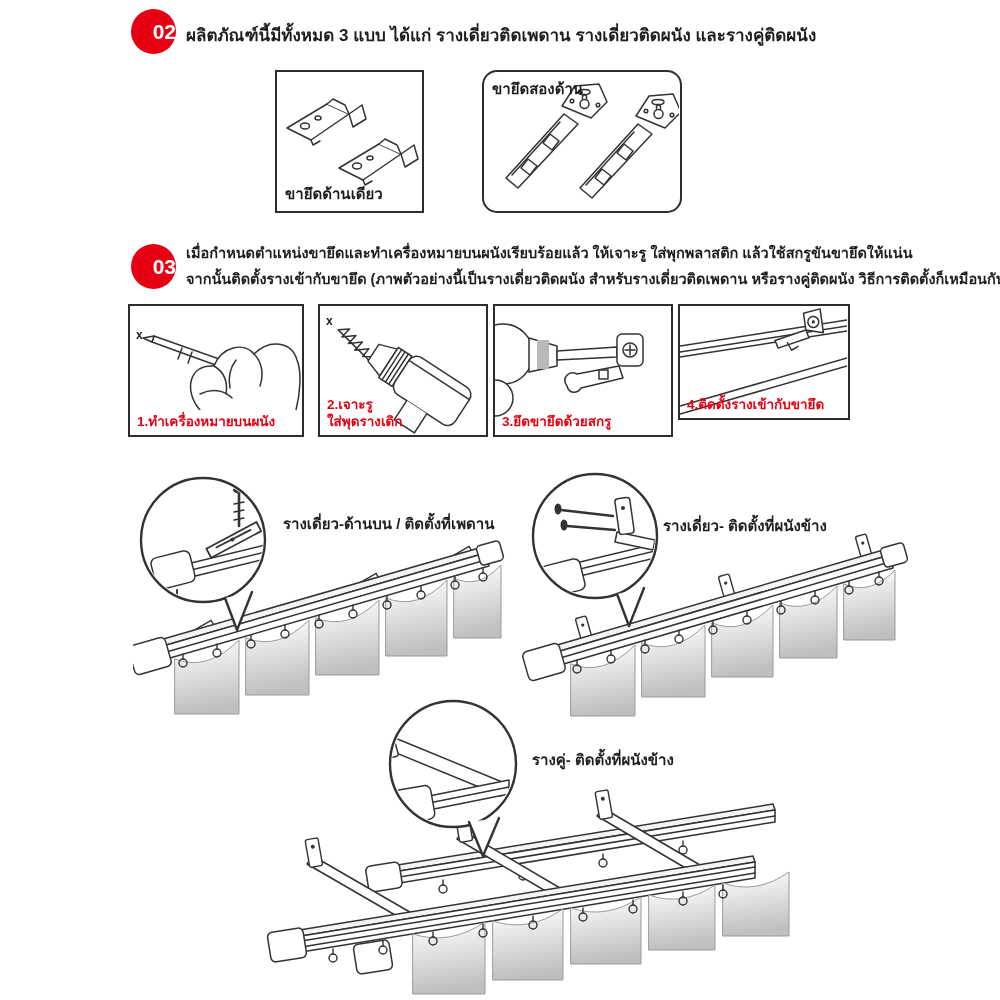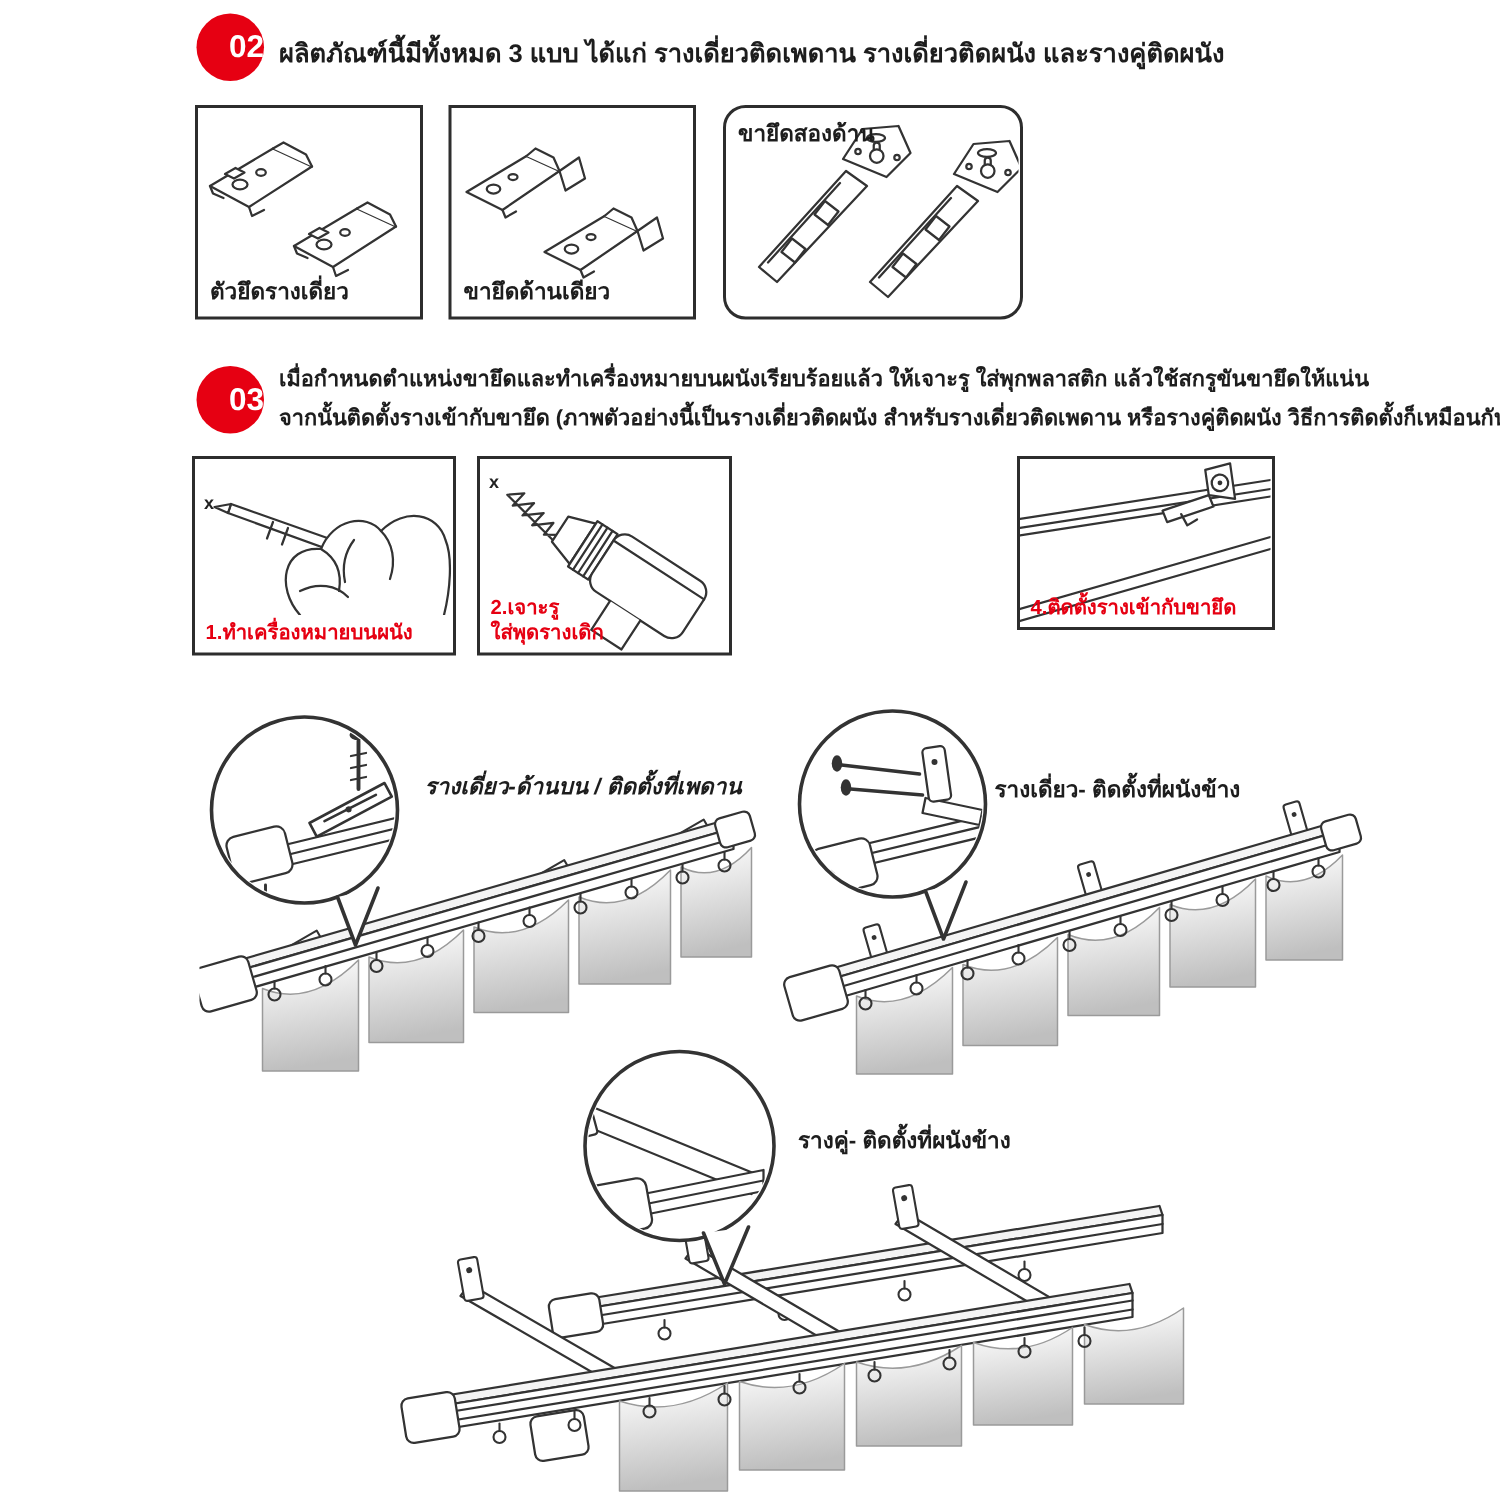--- a/index.html
+++ b/index.html
@@ -24,40 +24,22 @@
 </head>
 <body>
 
 <div class="page">
 
   <div class="badge" style="left:131px;top:9px;">
     <span>02</span>
   </div>
   <div class="h-main" style="left:186px;top:21px;">ผลิตภัณฑ์นี้มีทั้งหมด 3 แบบ ได้แก่ รางเดี่ยวติดเพดาน รางเดี่ยวติดผนัง และรางคู่ติดผนัง</div>
 
-  <div class="pbox" style="left:130px;top:70px;width:152px;height:143px;">
-    <svg width="147" height="138" viewBox="0 0 147 138">
-      <defs>
-        <g id="cl1" stroke="#333" stroke-width="1.5" stroke-linejoin="round" stroke-linecap="round">
-          <path d="M0,28 L42,3 L68,15 L26,42 Z" fill="#fff"></path>
-          <path d="M42,3 L49,-1 L64,7 L68,15" fill="#fff"></path>
-          <path d="M26,42 L28,48 L36,44" fill="none"></path>
-          <path d="M0,28 L2,33 L9,36" fill="none"></path>
-          <ellipse cx="20" cy="27" rx="5" ry="3.2" fill="#fff"></ellipse>
-          <ellipse cx="34" cy="19" rx="3.2" ry="2.2" fill="#fff"></ellipse>
-          <path d="M10,20 l7,-4 l6,3 l-7,4 Z" fill="#fff"></path>
-        </g>
-      </defs>
-      <use href="#cl1" x="8" y="24"></use>
-      <use href="#cl1" x="64" y="64"></use>
-    </svg>
-    <span class="plabel">ตัวยึดรางเดี่ยว</span>
-  </div>
-
-  <div class="pbox" style="left:299px;top:70px;width:165px;height:143px;">
+
+  <div class="pbox" style="left:275px;top:70px;width:149px;height:143px;">
     <svg width="144" height="138" viewBox="0 0 144 138">
       <defs>
         <g id="cl2" stroke="#333" stroke-width="1.5" stroke-linejoin="round" stroke-linecap="round">
           <path d="M0,30 L40,6 L62,16 L24,42 Z" fill="#fff"></path>
           <path d="M62,16 L75,7 L79,21 L66,29 Z" fill="#fff"></path>
           <path d="M40,6 L46,1 L58,7 L62,16" fill="#fff"></path>
           <ellipse cx="18" cy="28" rx="4.5" ry="3" fill="#fff"></ellipse>
           <ellipse cx="31" cy="20" rx="3" ry="2" fill="#fff"></ellipse>
           <path d="M24,42 L26,47 L33,43" fill="none"></path>
         </g>
@@ -123,20 +105,37 @@
         <rect x="76" y="-15" width="72" height="44" rx="9" fill="#fff"></rect>
         <path d="M76,-6 L148,-6"></path>
         <path d="M96,29 L96,52 L120,52 L120,29" fill="#fff"></path>
       </g>
     </svg>
     <span class="xmark" style="left:6px;top:8px;">x</span>
     <span class="scap"><span>2.เจาะรู</span><br>
       <span>ใส่พุดรางเดิก</span></span>
   </div>
 
+  <div class="sbox" style="left:493px;top:304px;width:180px;height:133px;">
+    <svg width="175" height="128" viewBox="0 0 175 128">
+      <g stroke="#333" stroke-width="1.5" fill="none" stroke-linejoin="round" stroke-linecap="round">
+        <circle cx="8" cy="48" r="30" fill="#fff"></circle>
+        <circle cx="0" cy="92" r="18" fill="#fff"></circle>
+        <path d="M34,32 L62,40 L62,60 L34,66 Z" fill="#fff"></path>
+        <rect x="42" y="34" width="12" height="29" fill="#b9b9b9" stroke="none"></rect>
+        <path d="M62,45 L122,41 L122,51 L62,54 Z" fill="#fff"></path>
+        <rect x="122" y="28" width="26" height="32" rx="5" fill="#fff"></rect>
+        <circle cx="135" cy="44" r="7" fill="#fff"></circle>
+        <path d="M130,44 L140,44 M135,39 L135,49"></path>
+        <path d="M72,80 C66,72 74,64 82,68 L124,60 L128,72 L86,82 C82,88 74,88 72,80 Z" fill="#fff"></path>
+        <rect x="104" y="64" width="9" height="9" fill="#fff"></rect>
+      </g>
+    </svg>
+    <span class="scap">3.ยึดขายึดด้วยสกรู</span>
+  </div>
 
   <div class="sbox" style="left:678px;top:304px;width:172px;height:116px;">
     <svg width="167" height="128" viewBox="0 0 167 128">
       <g stroke="#333" stroke-width="1.5" fill="none" stroke-linejoin="round" stroke-linecap="round">
         <path d="M0,40 L167,14 M0,46 L167,20 M0,51 L167,25"></path>
         <g transform="translate(112,26) rotate(-8)">
           <path d="M14,0 L14,-17 L31,-19 L31,5 Z" fill="#fff"></path>
           <circle cx="22.5" cy="-7" r="5.5" fill="#fff"></circle>
           <circle cx="22.5" cy="-7" r="1.6" fill="#333" stroke="none"></circle>
           <path d="M-18,6 L14,0 L16,8 L-16,14 Z" fill="#fff"></path>
@@ -210,21 +209,21 @@
           <rect x="20" y="94" width="40" height="32" rx="6" transform="rotate(-14 40 110)" fill="#fff"></rect>
           <use href="#br1" transform="translate(100,82) rotate(-14) scale(1.25)"></use>
           <line x1="106" y1="34" x2="106" y2="66" stroke-width="2.6"></line>
           <path d="M101,44 L111,42 M101,52 L111,50 M101,60 L111,58"></path>
           <ellipse cx="106" cy="30" rx="6" ry="3.5" fill="#333" stroke="none"></ellipse>
           <use href="#hk1" transform="translate(44,130) scale(1.4)"></use>
         </g>
       </g>
     </g>
   </svg>
-  <div class="dlabel" style="left:283px;top:512px;font-style:italic;">รางเดี่ยว-ด้านบน / ติดตั้งที่เพดาน</div>
+  <div class="dlabel" style="left:283px;top:512px;">รางเดี่ยว-ด้านบน / ติดตั้งที่เพดาน</div>
 
   <svg class="scene" style="left:513px;top:458px;" width="398" height="264" viewBox="0 0 398 264">
     <defs>
       <linearGradient id="grad2" x1="0" y1="0" x2="0.15" y2="1">
         <stop offset="0" stop-color="#ffffff"></stop>
           <stop offset="1" stop-color="#bfbfbf"></stop>
       </linearGradient>
       <g id="hk2" stroke="#333" stroke-width="1.4" fill="none">
         <line x1="0" y1="0" x2="0" y2="5"></line>
           <circle cx="0" cy="9" r="4"></circle>

